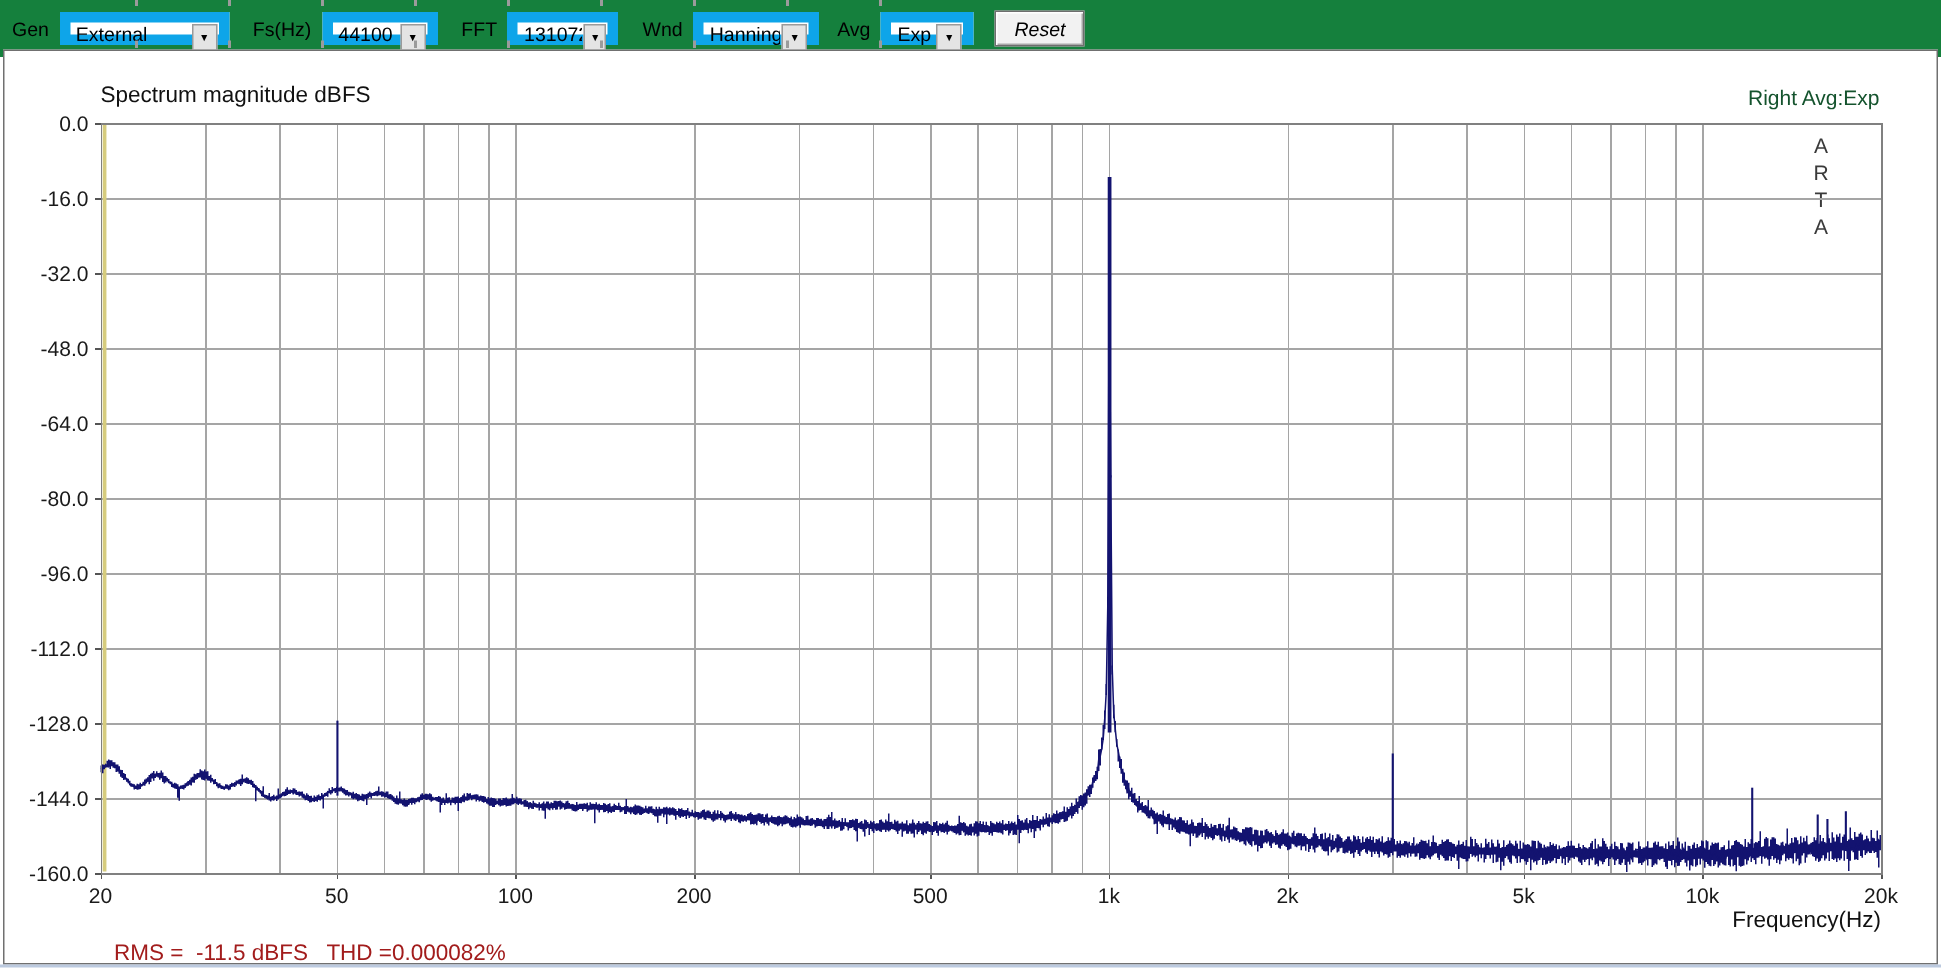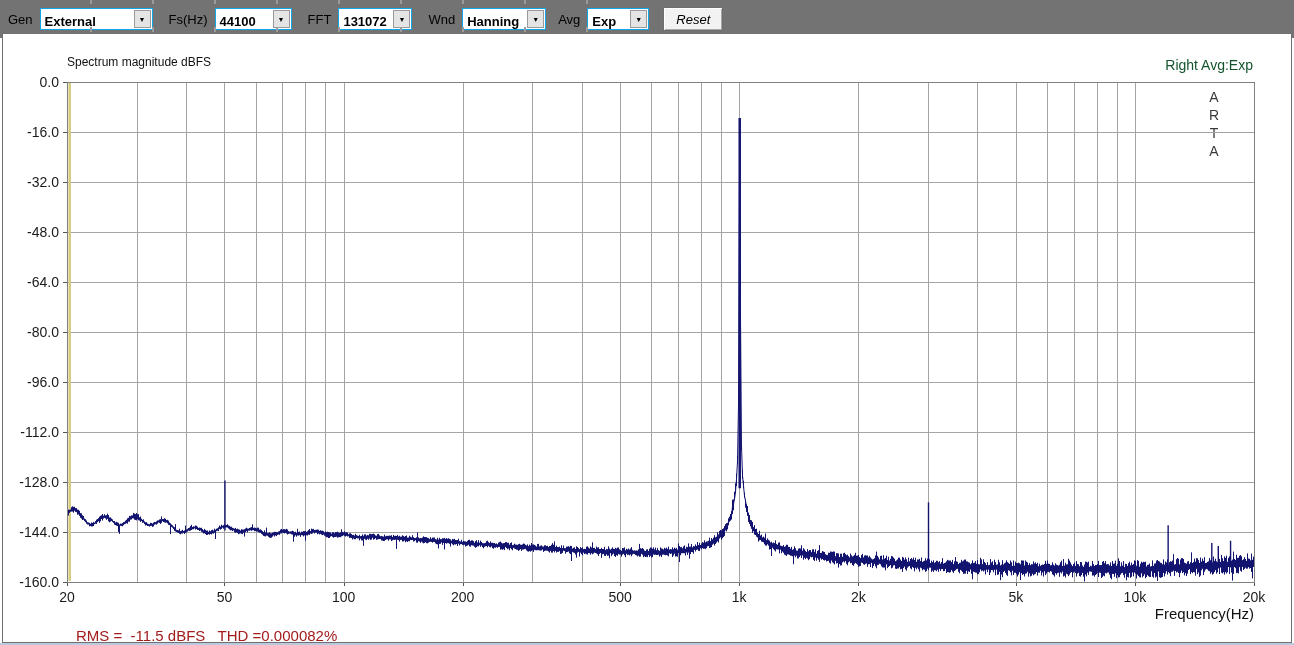--- a/index.html
+++ b/index.html
@@ -1,41 +1,41 @@
 <!DOCTYPE html>
 <html><head>
 <meta charset="utf-8">
 <style>
   * { margin:0; padding:0; box-sizing:border-box; }
   html,body { width:1294px; height:645px; overflow:hidden; background:#ffffff;
     font-family:"Liberation Sans", sans-serif; }
 
   
   .toolbar { position:absolute; left:0; top:0; width:1294px; height:38px;
-    background:#737373; display:flex; align-items:center; padding-left:8px; }
+    background:#15803d; display:flex; align-items:center; padding-left:8px; }
   .toolbar .tick-strip-top { position:absolute; left:30px; top:0; width:580px; height:4px;
     background:repeating-linear-gradient(90deg, transparent 0 60px, #9b9b9b 60px 62px); }
   .toolbar .tick-strip-bottom { position:absolute; left:30px; top:27px; width:580px; height:5px;
     background:repeating-linear-gradient(90deg, transparent 0 60px, #9b9b9b 60px 62px); }
   .tlabel { font-size:13px; color:#000; margin-right:7px; }
-  .combo { height:22px; background:#fff; border:1px solid #0ea5e9;
-    display:flex; align-items:flex-end; justify-content:space-between;font-weight:bold; }
+  .combo { height:22px; background:#fff; border:7px solid #0ea5e9;
+    display:flex; align-items:flex-start; justify-content:space-between; }
   .combo-value { font-size:13px; color:#000; padding-left:4px; white-space:nowrap; overflow:hidden; }
   .combo-btn { width:17px; height:18px; margin:1px; background:#e4e4e4;
     border:1px solid #9a9a9a; display:flex; align-items:center; justify-content:center;
     font-size:7px; color:#000; }
   .reset-btn { height:24px; padding:0 12px; font-size:13px; color:#000;
     font-family:"Liberation Sans", sans-serif;
     background:#f2f2f2; border:1px solid #6e6e6e;
     box-shadow:inset 1px 1px 0 #ffffff, inset -1px -1px 0 #a9a9a9;font-style:italic; }
 
   
   .frame { position:absolute; left:2px; top:33px; width:1290px; height:610px;
     background:#ffffff; border:1px solid #707070; }
-  .plot-title { position:absolute; left:64px; top:21px; font-size:12px; color:#111;text-align:right; }
+  .plot-title { position:absolute; left:64px; top:21px; font-size:15px; color:#111;text-align:right; }
   .right-avg  { position:absolute; right:38px; top:23px; font-size:14px; color:#14532d; }
   .arta { position:absolute; left:1204px; top:54px; width:14px; font-size:14px;
     line-height:18px; color:#3a3a3a; word-break:break-all; text-align:center; }
   #plot-svg { position:absolute; left:0; top:0; }
   .freq-label { position:absolute; right:37px; top:571px; font-size:15px; color:#111; }
   .cursor-readout { position:absolute; left:73px; top:574px; font-size:15px; color:#111; white-space:pre; }
   .rms-readout { position:absolute; left:73px; top:593px; font-size:15px; white-space:pre; }
   .bottom-edge { position:absolute; left:0; bottom:0; width:1294px; height:2px; background:#bccadf; }
 </style>
 </head>

